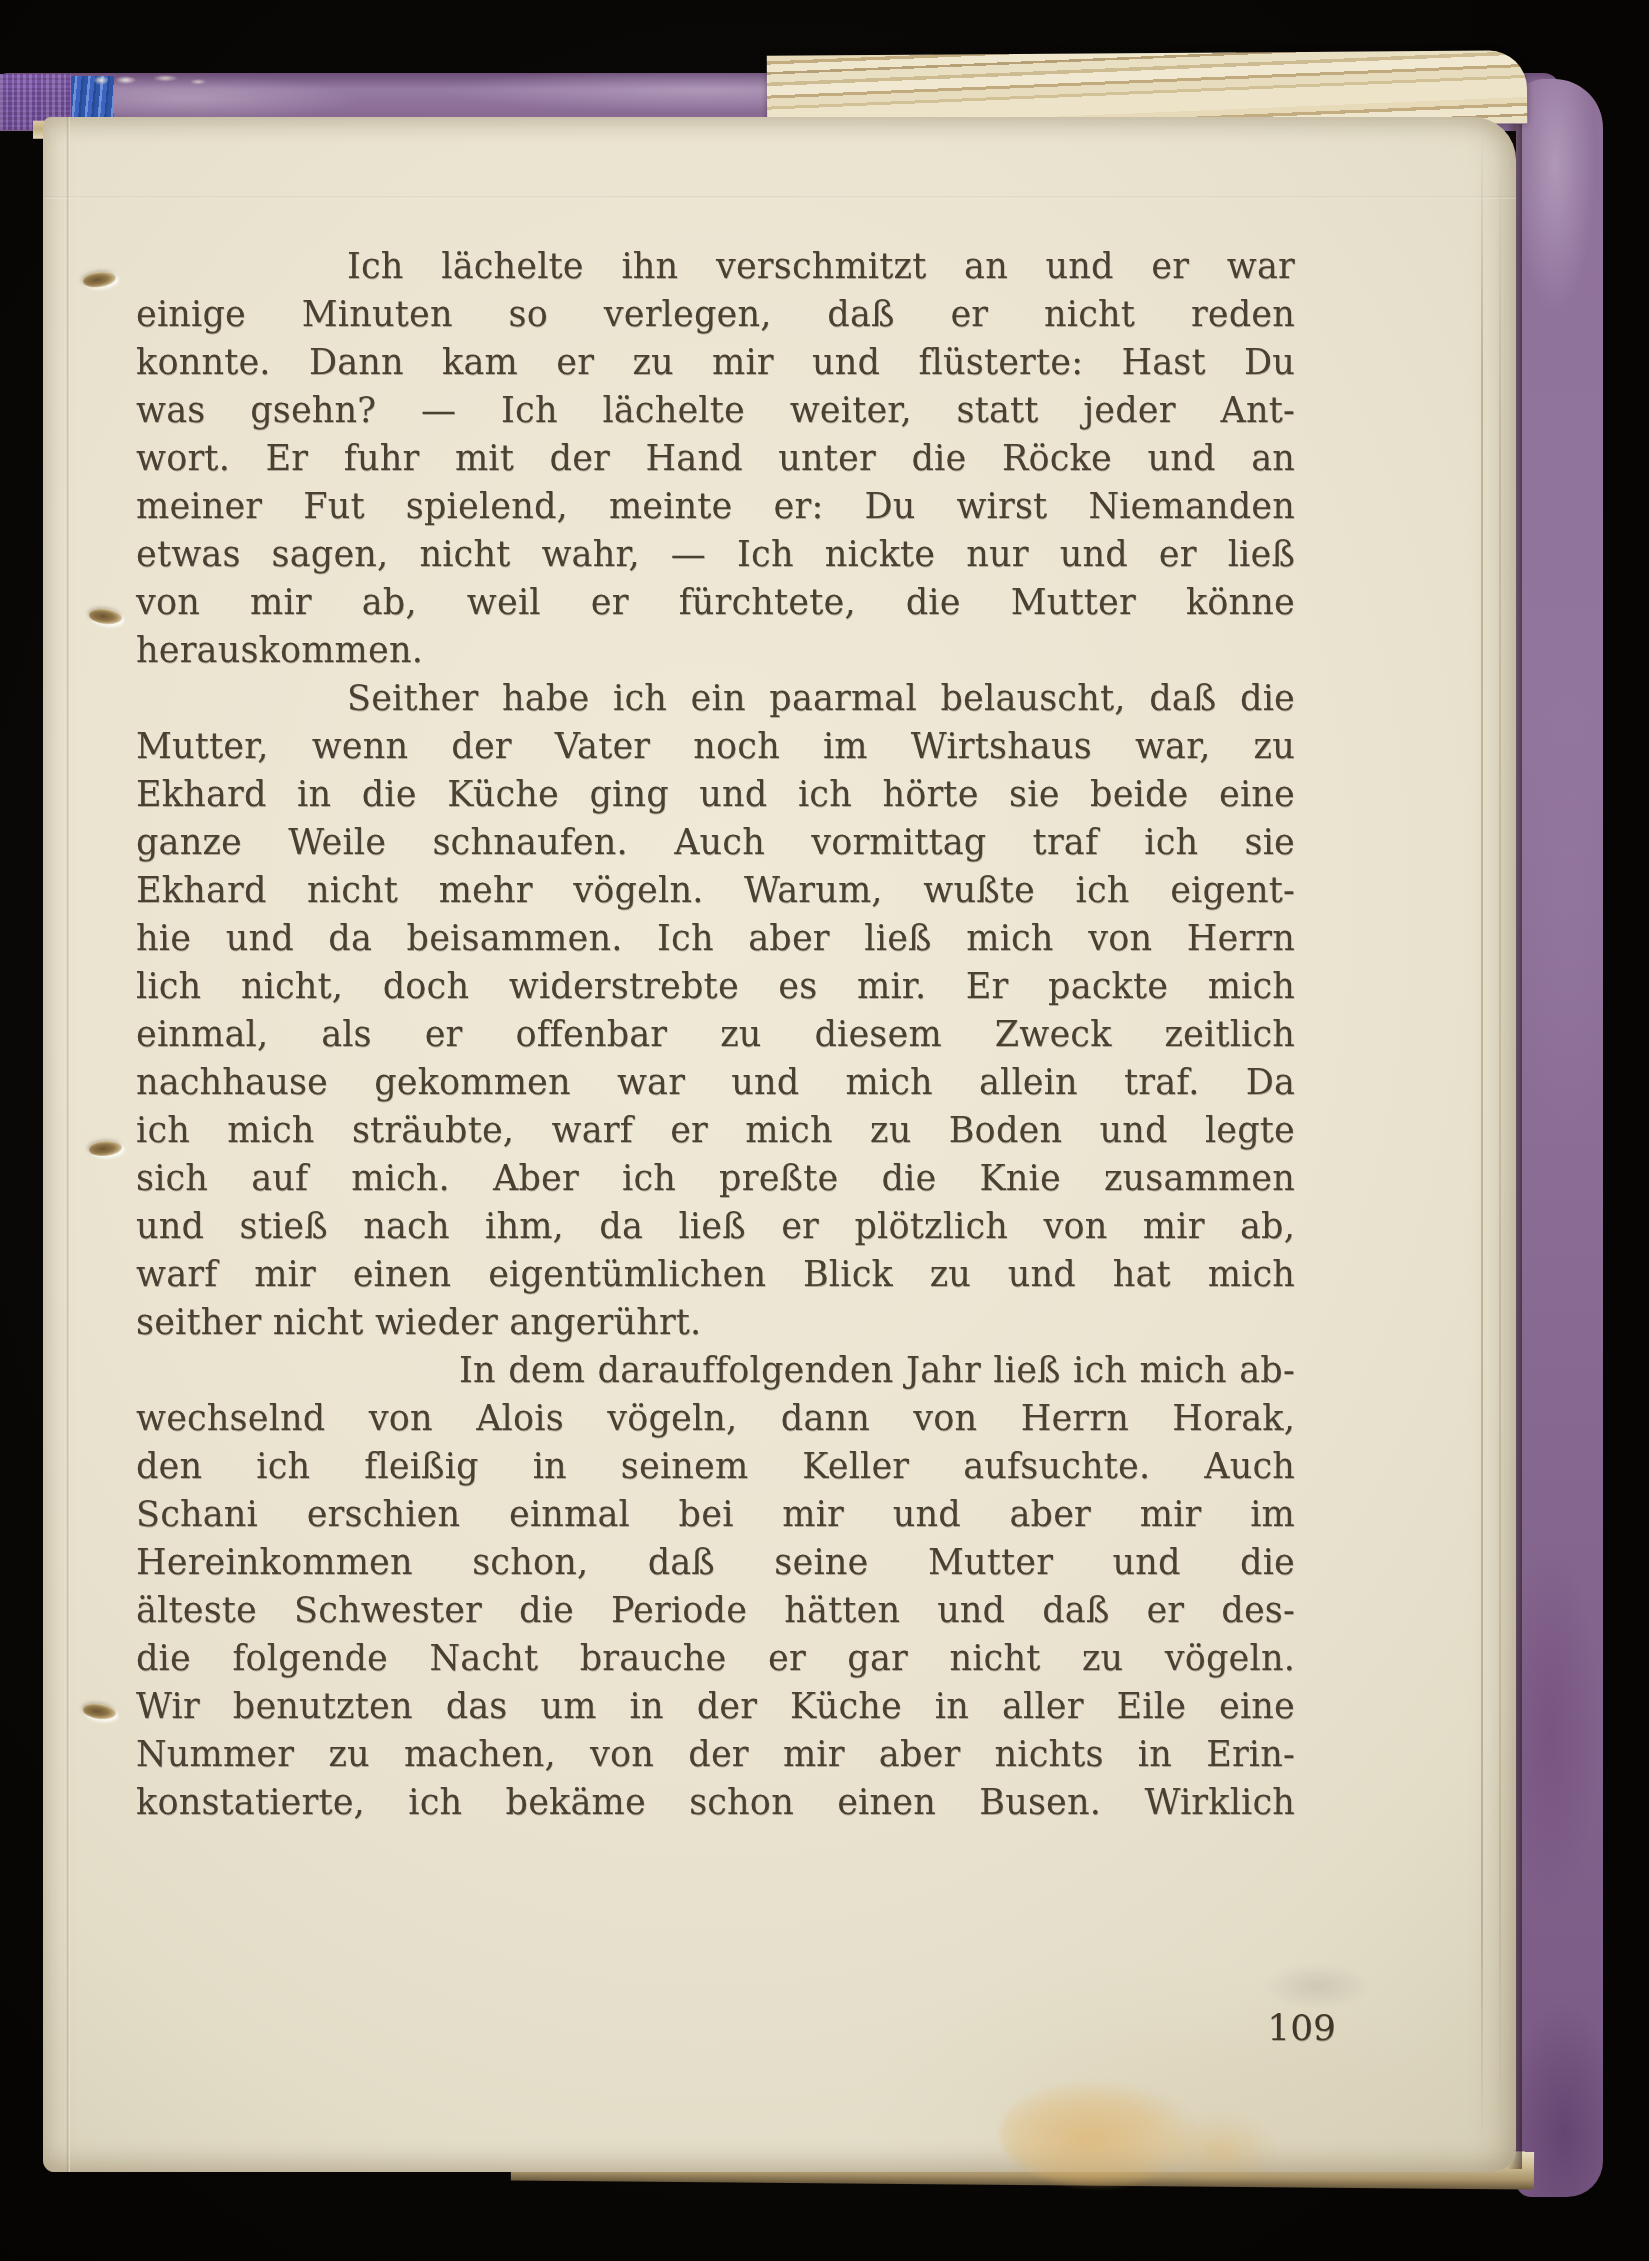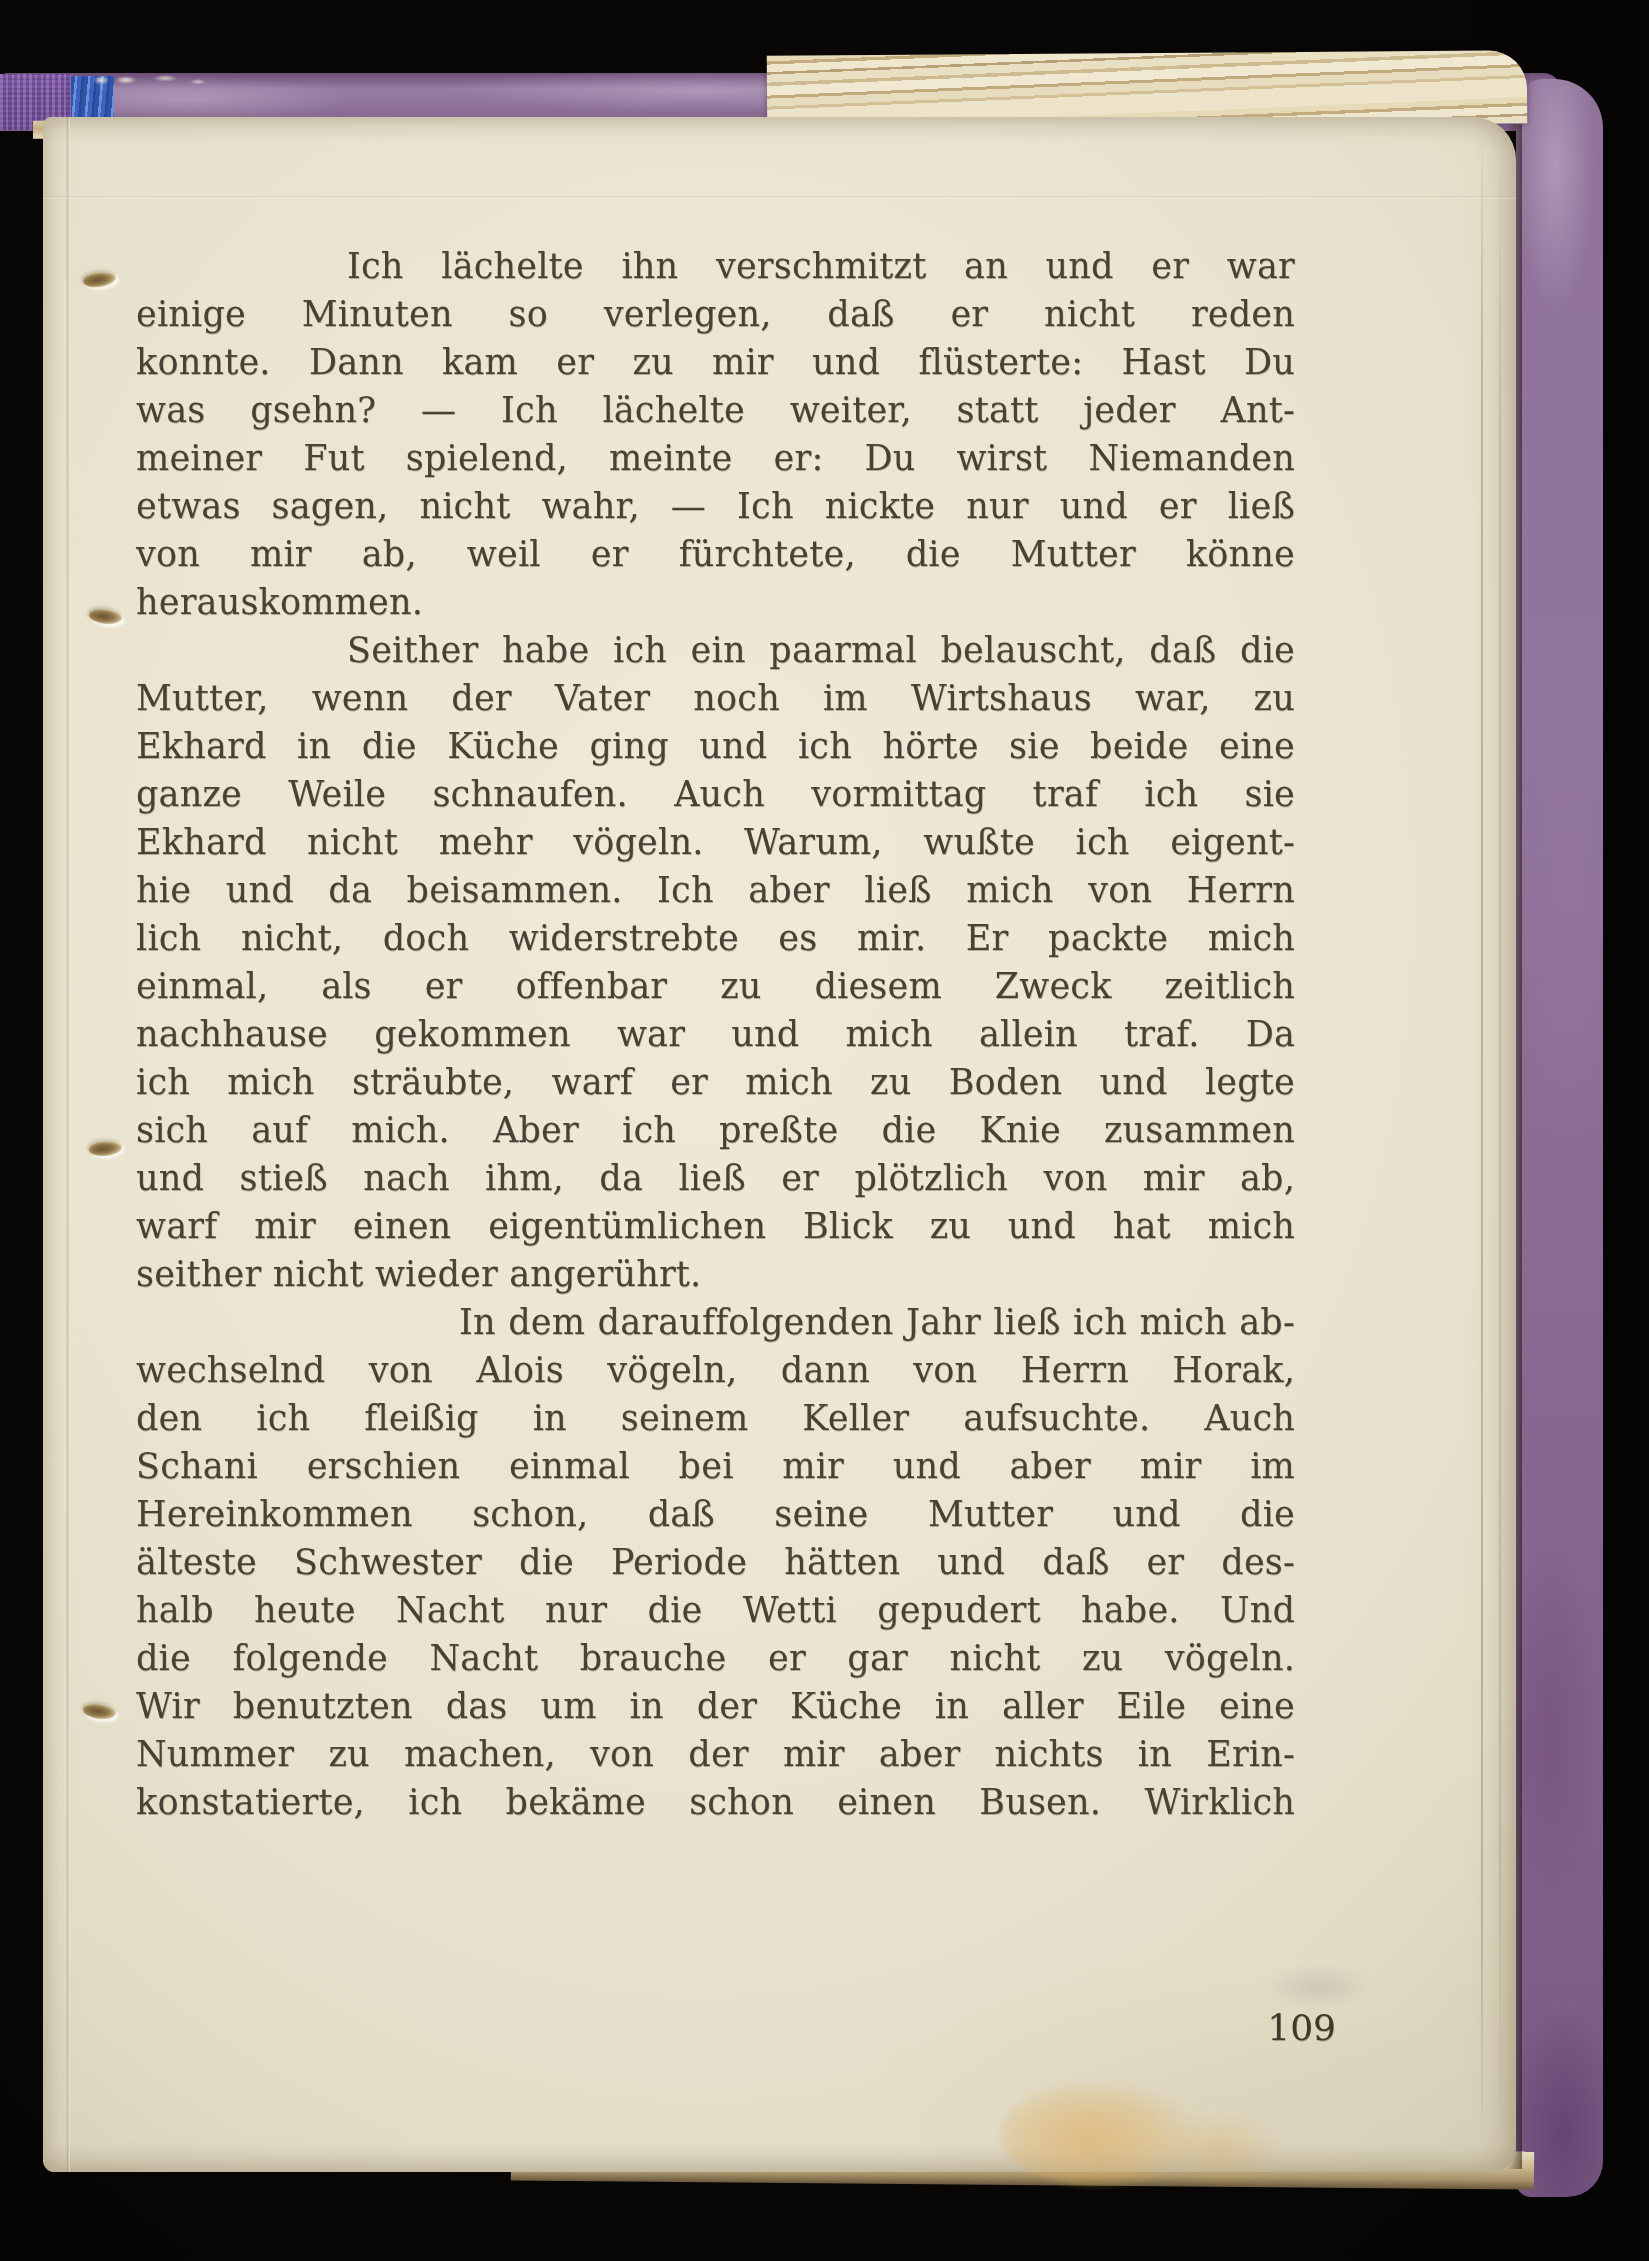--- a/index.html
+++ b/index.html
@@ -190,20 +190,21 @@
     <div class="stain-1"></div>
     <div class="stain-2"></div>
     <div class="smudge"></div>
 
     <div class="text-block">
       <div class="para">
         <div class="line first-a">Ich lächelte ihn verschmitzt an und er war</div>
         <div class="line">einige Minuten so verlegen, daß er nicht reden</div>
         <div class="line">konnte. Dann kam er zu mir und flüsterte: Hast Du</div>
         <div class="line">was gsehn? — Ich lächelte weiter, statt jeder Ant-</div>
+        <div class="line">wort. Er fuhr mit der Hand unter die Röcke und an</div>
         <div class="line">meiner Fut spielend, meinte er: Du wirst Niemanden</div>
         <div class="line">etwas sagen, nicht wahr, — Ich nickte nur und er ließ</div>
         <div class="line">von mir ab, weil er fürchtete, die Mutter könne</div>
         <div class="line last">herauskommen.</div>
       </div>
       <div class="para">
         <div class="line first-a">Seither habe ich ein paarmal belauscht, daß die</div>
         <div class="line">Mutter, wenn der Vater noch im Wirtshaus war, zu</div>
         <div class="line">Ekhard in die Küche ging und ich hörte sie beide eine</div>
         <div class="line">ganze Weile schnaufen. Auch vormittag traf ich sie</div>
@@ -218,21 +219,20 @@
         <div class="line">warf mir einen eigentümlichen Blick zu und hat mich</div>
         <div class="line last">seither nicht wieder angerührt.</div>
       </div>
       <div class="para">
         <div class="line first-b">In dem darauffolgenden Jahr ließ ich mich ab-</div>
         <div class="line">wechselnd von Alois vögeln, dann von Herrn Horak,</div>
         <div class="line">den ich fleißig in seinem Keller aufsuchte. Auch</div>
         <div class="line">Schani erschien einmal bei mir und aber mir im</div>
         <div class="line">Hereinkommen schon, daß seine Mutter und die</div>
         <div class="line">älteste Schwester die Periode hätten und daß er des-</div>
-        <div class="line">halb heute Nacht nur die Wetti gepudert habe. Und</div>
         <div class="line">die folgende Nacht brauche er gar nicht zu vögeln.</div>
         <div class="line">Wir benutzten das um in der Küche in aller Eile eine</div>
         <div class="line">Nummer zu machen, von der mir aber nichts in Erin-</div>
         <div class="line">konstatierte, ich bekäme schon einen Busen. Wirklich</div>
       </div>
     </div>
 
     <div class="page-number">109</div>
   </div>
 

